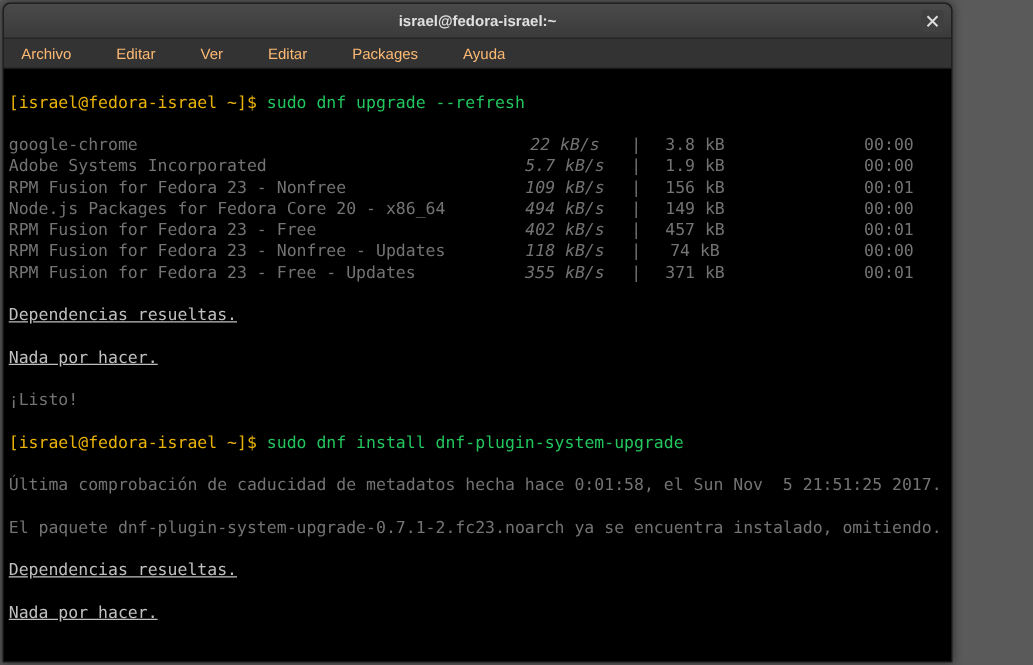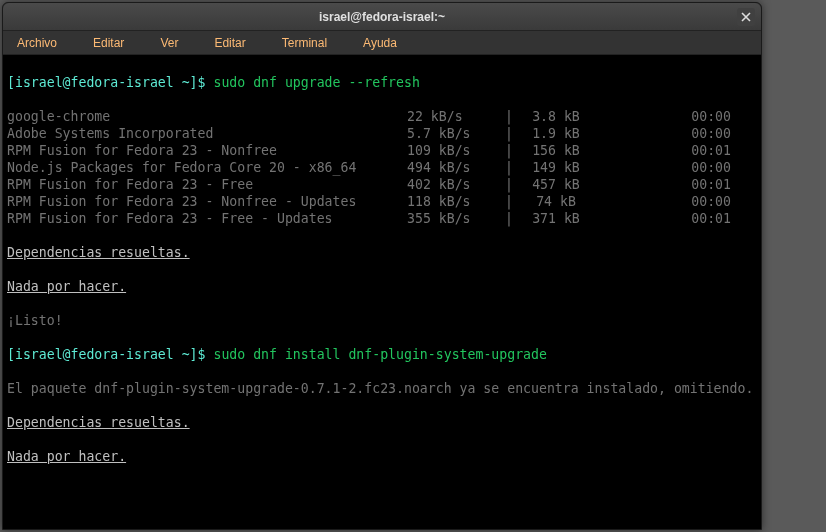--- a/index.html
+++ b/index.html
@@ -64,27 +64,27 @@
     flex: 1;
     background: #000;
     padding: 2px 4px;
     font-family: "DejaVu Sans Mono","Liberation Mono",monospace;
     font-size: 13.2px;
     line-height: 17px;
     color: #c0c0c0;
     overflow: hidden;
     white-space: pre;
   }
-  .prompt { color: #5eead4; }
+  .prompt { color: #eab308; }
   .cmd { color: #22c55e; }
   .repo { color: #737373; }
   .dim { color: #c0c0c0; text-decoration: underline; }
   .tl-row { display: flex; }
   .c-name { flex: 0 0 400px; overflow: hidden; }
-  .c-speed { flex: 0 0 90px; text-align: left; }
+  .c-speed { flex: 0 0 90px; text-align: center; font-style: italic; }
   .c-sep { flex: 0 0 24px; text-align: center; }
   .c-size { flex: 0 0 70px; text-align: center; }
   .c-time { flex: 1; text-align: right; padding-right: 26px; margin-left: 20px; }
   #rows, #rows2 { display: block; }
 </style>
 </head>
 <body>
 
 <div class="window">
 
@@ -95,31 +95,32 @@
         <path d="M1 1 L9 9 M9 1 L1 9" stroke="#ddd" stroke-width="1.6" fill="none"></path>
       </svg>
     </div>
   </div>
 
   <div class="menubar">
     <span class="menu-item">Archivo</span>
     <span class="menu-item">Editar</span>
     <span class="menu-item">Ver</span>
     <span class="menu-item">Editar</span>
-    <span class="menu-item">Terminal</span>
+    <span class="menu-item">Packages</span>
     <span class="menu-item">Ayuda</span>
   </div>
 
   <div class="terminal">
 <div><span class="prompt">[israel@fedora-israel ~]$</span><span class="cmd"> sudo dnf upgrade --refresh</span></div>
 <div id="rows"><div class="tl-row repo"><span class="c-name">google-chrome</span><span class="c-speed">22 kB/s</span><span class="c-sep">|</span><span class="c-size">3.8 kB</span><span class="c-time">00:00</span></div><div class="tl-row repo"><span class="c-name">Adobe Systems Incorporated</span><span class="c-speed">5.7 kB/s</span><span class="c-sep">|</span><span class="c-size">1.9 kB</span><span class="c-time">00:00</span></div><div class="tl-row repo"><span class="c-name">RPM Fusion for Fedora 23 - Nonfree</span><span class="c-speed">109 kB/s</span><span class="c-sep">|</span><span class="c-size">156 kB</span><span class="c-time">00:01</span></div><div class="tl-row repo"><span class="c-name">Node.js Packages for Fedora Core 20 - x86_64</span><span class="c-speed">494 kB/s</span><span class="c-sep">|</span><span class="c-size">149 kB</span><span class="c-time">00:00</span></div><div class="tl-row repo"><span class="c-name">RPM Fusion for Fedora 23 - Free</span><span class="c-speed">402 kB/s</span><span class="c-sep">|</span><span class="c-size">457 kB</span><span class="c-time">00:01</span></div><div class="tl-row repo"><span class="c-name">RPM Fusion for Fedora 23 - Nonfree - Updates</span><span class="c-speed">118 kB/s</span><span class="c-sep">|</span><span class="c-size">74 kB</span><span class="c-time">00:00</span></div><div class="tl-row repo"><span class="c-name">RPM Fusion for Fedora 23 - Free - Updates</span><span class="c-speed">355 kB/s</span><span class="c-sep">|</span><span class="c-size">371 kB</span><span class="c-time">00:01</span></div></div>
 <div class="dim">Dependencias resueltas.</div>
 <div class="dim">Nada por hacer.</div>
 <div class="repo">¡Listo!</div>
 <div><span class="prompt">[israel@fedora-israel ~]$</span><span class="cmd"> sudo dnf install dnf-plugin-system-upgrade</span></div>
+<div class="repo" style="white-space:pre-wrap">Última comprobación de caducidad de metadatos hecha hace 0:01:58, el Sun Nov  5 21:51:25 2017.</div>
 <div class="repo" style="white-space:pre-wrap">El paquete dnf-plugin-system-upgrade-0.7.1-2.fc23.noarch ya se encuentra instalado, omitiendo.</div>
 <div class="dim">Dependencias resueltas.</div>
 <div class="dim">Nada por hacer.</div>
 
 
 
 
   </div>
 
 </div>

